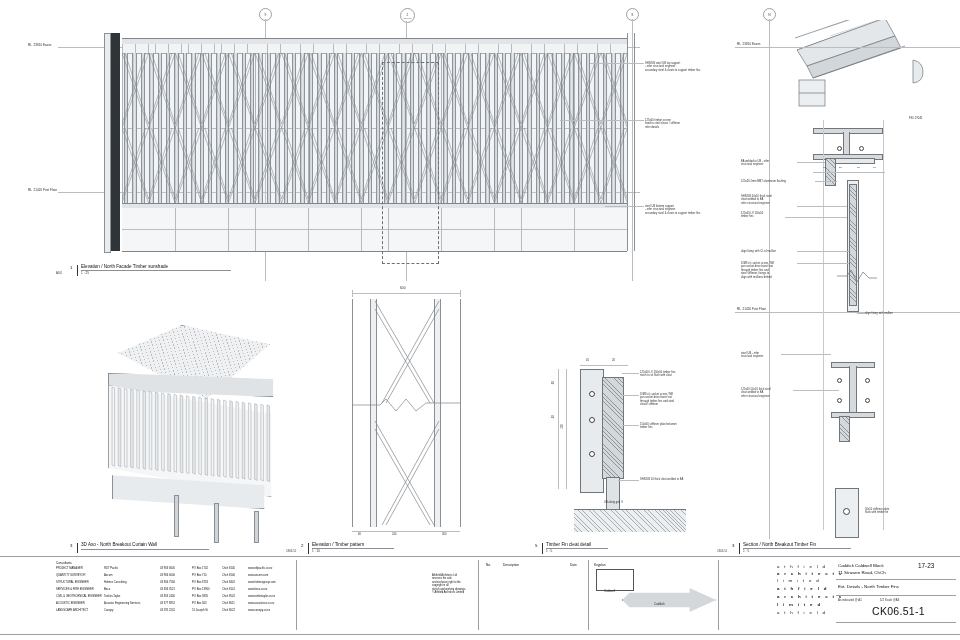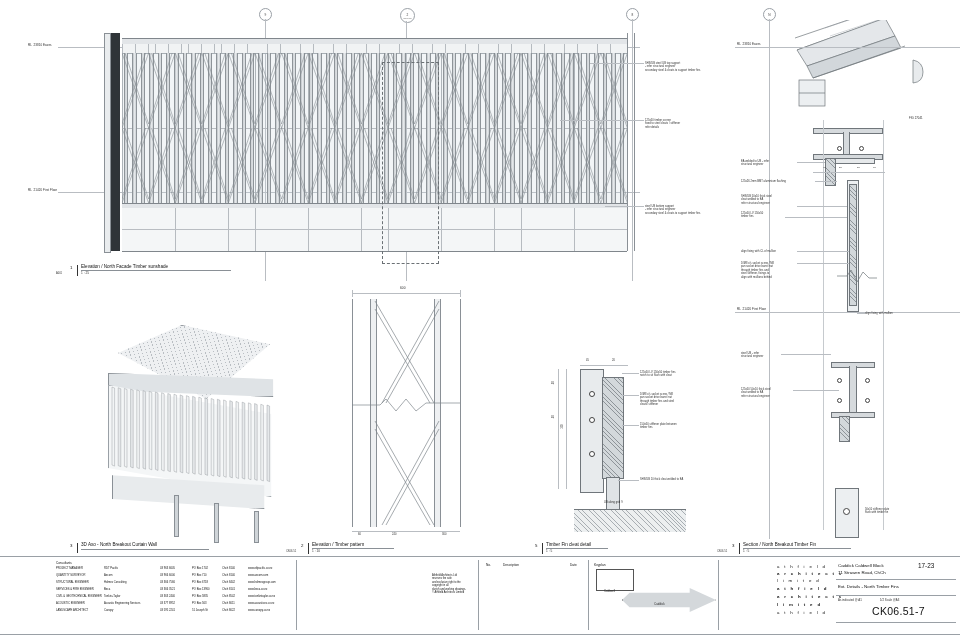--- a/index.html
+++ b/index.html
@@ -683,17 +683,17 @@
     <div class="proj" style="left:838px;top:7px;">Caddick Caldwell Block</div>
     <div class="proj" style="left:838px;top:14px;">71 Strawen Road, ChCh</div>
     <div class="projno" style="left:918px;top:6px;">17-23</div>
     <div class="rule" style="left:836px;top:23px;width:120px;"></div>
 
     <div class="proj" style="left:838px;top:28px;">Ext. Details - North Timber Fins</div>
     <div class="rule" style="left:836px;top:39px;width:120px;"></div>
 
     <div class="txt" style="left:838px;top:43px;font-size:2.8px;">As indicated @ A1</div>
     <div class="txt" style="left:880px;top:43px;font-size:2.8px;">1/2 Scale @A3</div>
-    <div class="dwgno" style="left:872px;top:49px;">CK06.51-7</div>
+    <div class="dwgno" style="left:872px;top:49px;">CK06.51-1</div>
     <div class="rule" style="left:836px;top:66px;width:120px;"></div>
   </div>
 
 </div>
 
 </body></html>

